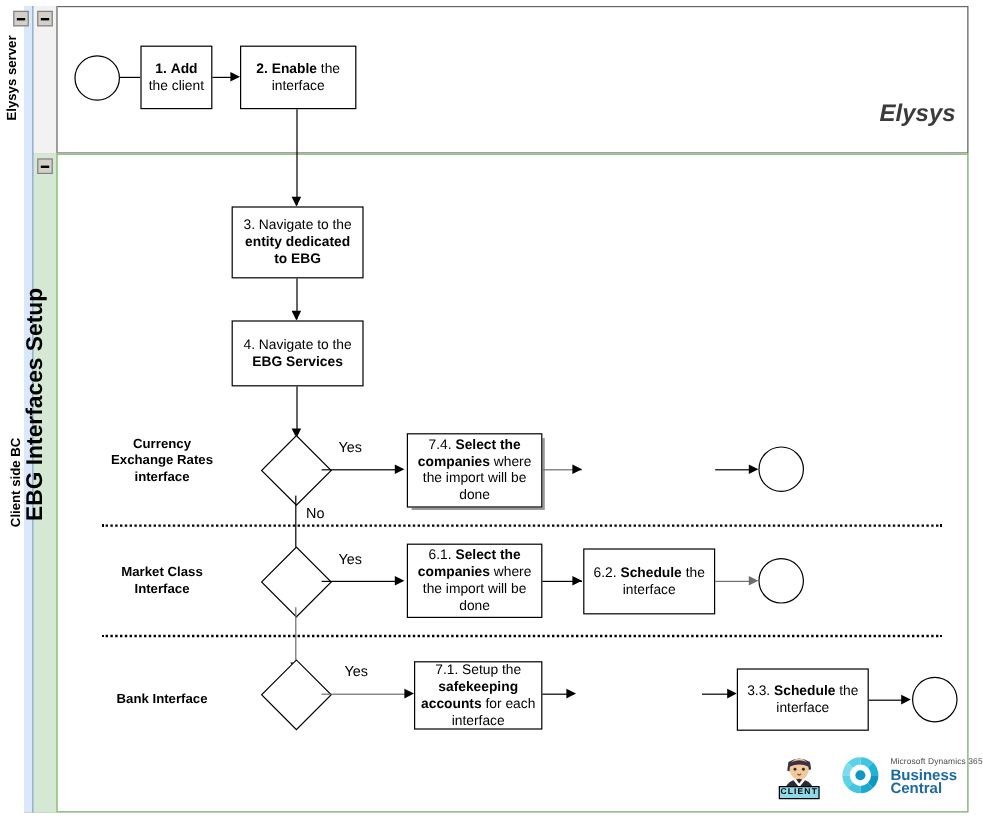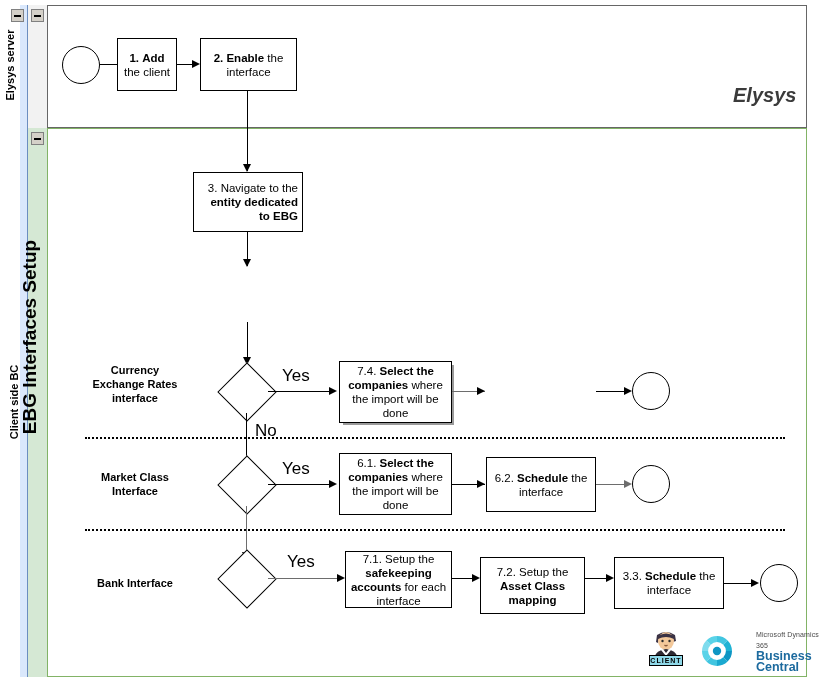--- a/index.html
+++ b/index.html
@@ -40,26 +40,26 @@
   .lnv{width:1.4px;}
   .ln.gray{background:#6d6d6d;}
   .arw{position:absolute;width:0;height:0;}
   .arw.r{border-top:4.5px solid transparent;border-bottom:4.5px solid transparent;border-left:8px solid #000;}
   .arw.d{border-left:4.5px solid transparent;border-right:4.5px solid transparent;border-top:8px solid #000;}
   .arw.r.gray{border-left-color:#6d6d6d;}
 
   .dotline{position:absolute;height:0;border-top:2px dotted #000;}
 
   
-  .lbl{position:absolute;font-size:17px;color:#000;white-space:nowrap;}
+  .lbl{position:absolute;font-size:12px;color:#000;white-space:nowrap;}
   .rowlbl{position:absolute;font-size:11px;font-weight:bold;text-align:center;line-height:14px;color:#000;}
   .brand{position:absolute;font-size:20px;font-weight:bold;font-style:italic;color:#3b3b3b;}
 
   
-  .bc-logo{position:absolute;display:flex;align-items:center;gap:22px;}
+  .bc-logo{position:absolute;display:flex;align-items:center;gap:8px;}
   .bc-mark{position:relative;width:34px;height:34px;}
   .bc-text{font-size:8.5px;line-height:11px;color:#2a6a94;}
   .bc-text .t1{font-size:7px;color:#4a4a4a;letter-spacing:.1px;}
   .bc-text .t2{font-size:12.5px;font-weight:bold;color:#1c6a9e;}
 
   .client-ava{position:absolute;width:40px;height:40px;}
   .ava-badge{position:absolute;left:3px;bottom:0;width:34px;height:11px;background:#8fd8e8;border:1px solid #000;
              font-size:7px;font-weight:bold;letter-spacing:1px;color:#000;text-align:center;line-height:10px;box-sizing:border-box;}
 </style>
 </head>
@@ -96,27 +96,30 @@
   <div class="arw r" style="left:192px;top:60px;"></div>
 
   <div class="task" style="left:200px;top:38px;width:97px;height:53px;justify-content:center;">
     <span><b>2.</b>
       <b>Enable</b><span> the interface</span></span>
   </div>
 
   <div class="ln lnv" style="left:247px;top:91px;width:1.4px;height:80px;"></div>
   <div class="arw d" style="left:243px;top:164px;"></div>
 
-  <div class="task" style="left:193px;top:172px;width:110px;height:60px;text-align:right;">
+  <div class="task" style="left:193px;top:172px;width:110px;height:60px;">
     <span><span>3. Navigate to the </span><b>entity dedicated to EBG</b></span>
   </div>
 
   <div class="ln lnv" style="left:247px;top:232px;width:1.4px;height:34px;"></div>
   <div class="arw d" style="left:243px;top:259px;"></div>
 
+  <div class="task" style="left:193px;top:267px;width:110px;height:55px;">
+    <span><span>4. Navigate to the </span><b>EBG Services</b></span>
+  </div>
 
   <div class="ln lnv" style="left:247px;top:322px;width:1.4px;height:42px;"></div>
   <div class="arw d" style="left:243px;top:357px;"></div>
 
   <div class="rowlbl" style="left:85px;top:363px;width:100px;">Currency Exchange Rates interface</div>
 
   <div class="gw" style="left:226px;top:371px;width:42px;height:42px;">
       <i></i>
     </div>
   <div class="lbl" style="left:282px;top:366px;">Yes</div>
@@ -183,23 +186,20 @@
   <div class="ln lnh gray" style="left:268px;top:578px;width:70px;"></div>
   <div class="arw r" style="left:337px;top:574px;"></div>
 
   <div class="task" style="left:345px;top:551px;width:107px;height:57px;">
     <span><span>7.1. Setup the </span><b>safekeeping accounts</b><span> for each interface</span></span>
   </div>
 
   <div class="ln lnh" style="left:452px;top:578px;width:26px;"></div>
   <div class="arw r" style="left:472px;top:574px;"></div>
 
-  <div class="task" style="left:480px;top:557px;width:105px;height:57px;">
-    <span><span>7.2. Setup the </span><b>Asset Class mapping</b></span>
-  </div>
 
   <div class="ln lnh" style="left:585px;top:578px;width:26px;"></div>
   <div class="arw r" style="left:606px;top:574px;"></div>
 
   <div class="task" style="left:614px;top:557px;width:110px;height:52px;">
     <span><span>3.3.</span>
       <b>Schedule</b><span> the interface</span></span>
   </div>
 
   <div class="ln lnh" style="left:724px;top:583px;width:31px;"></div>

